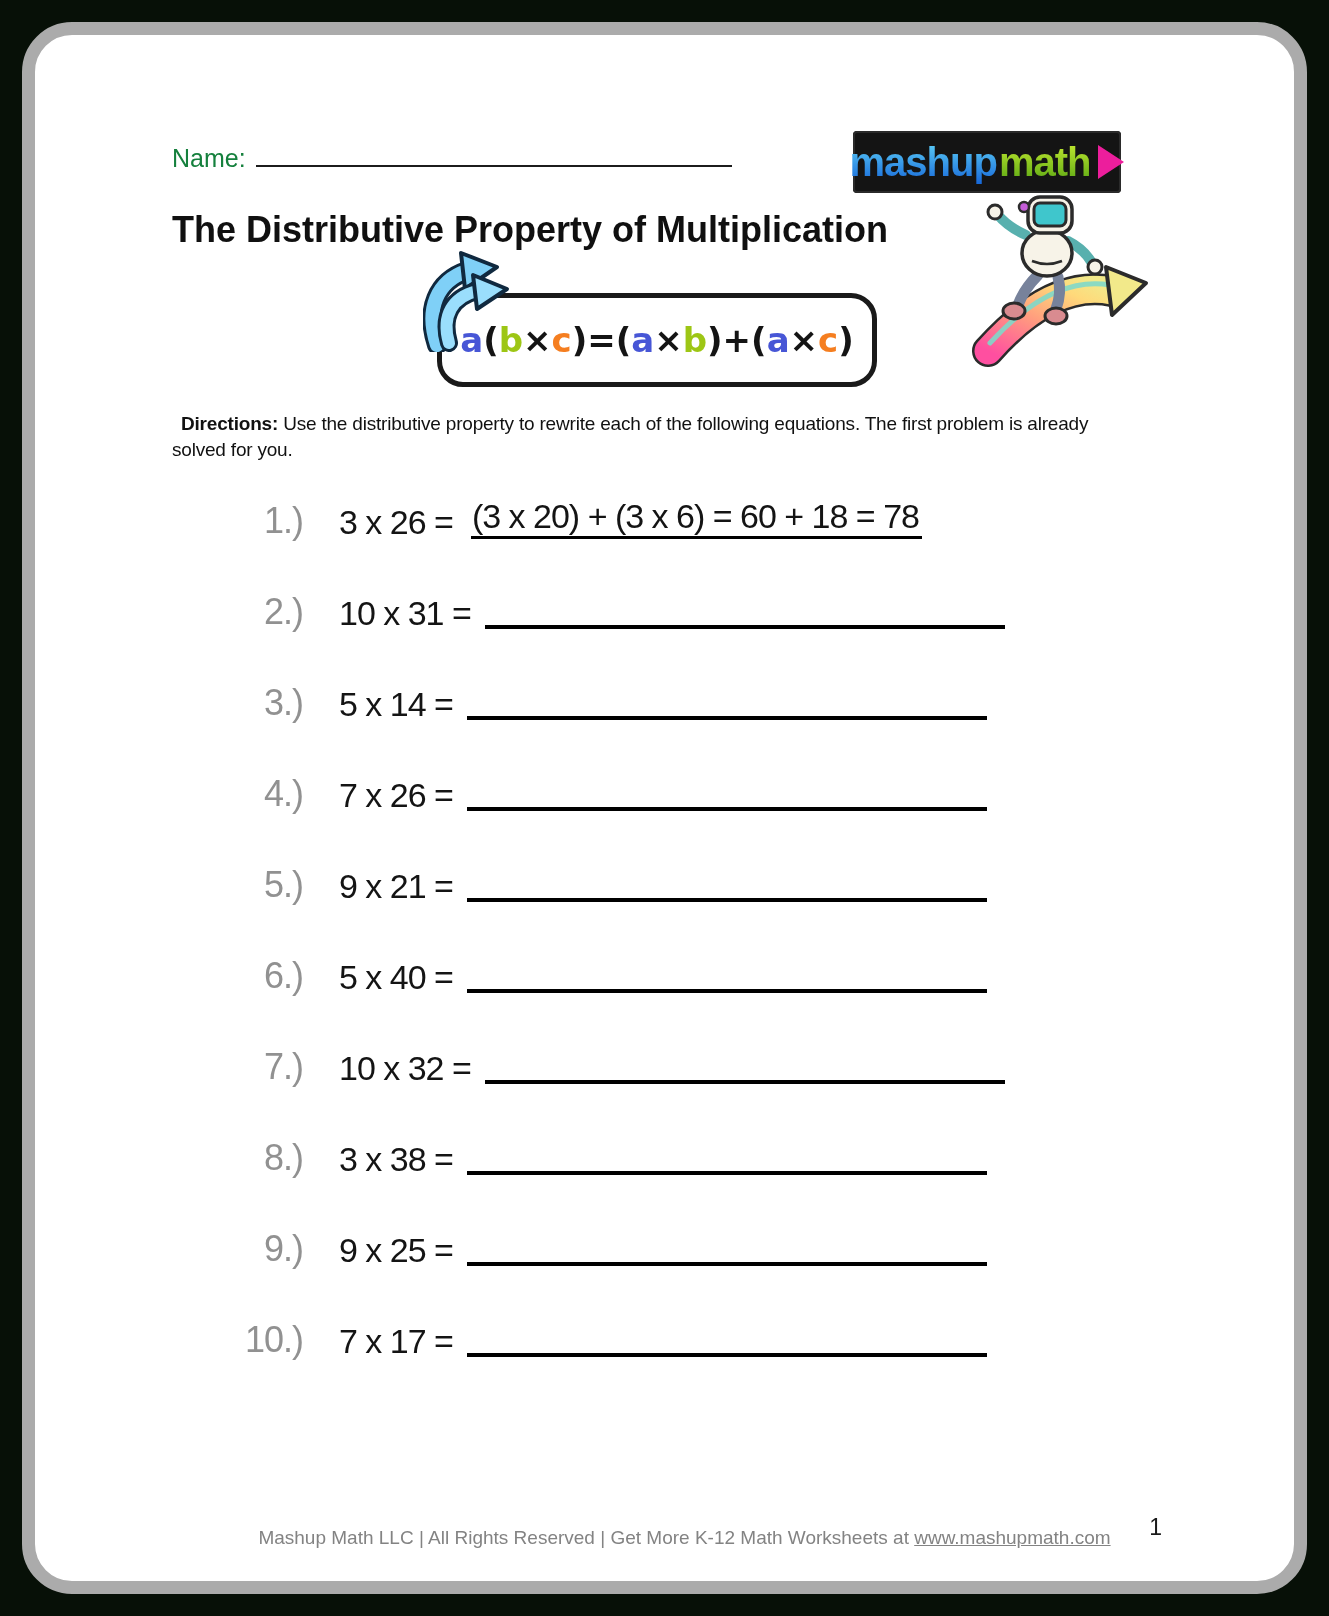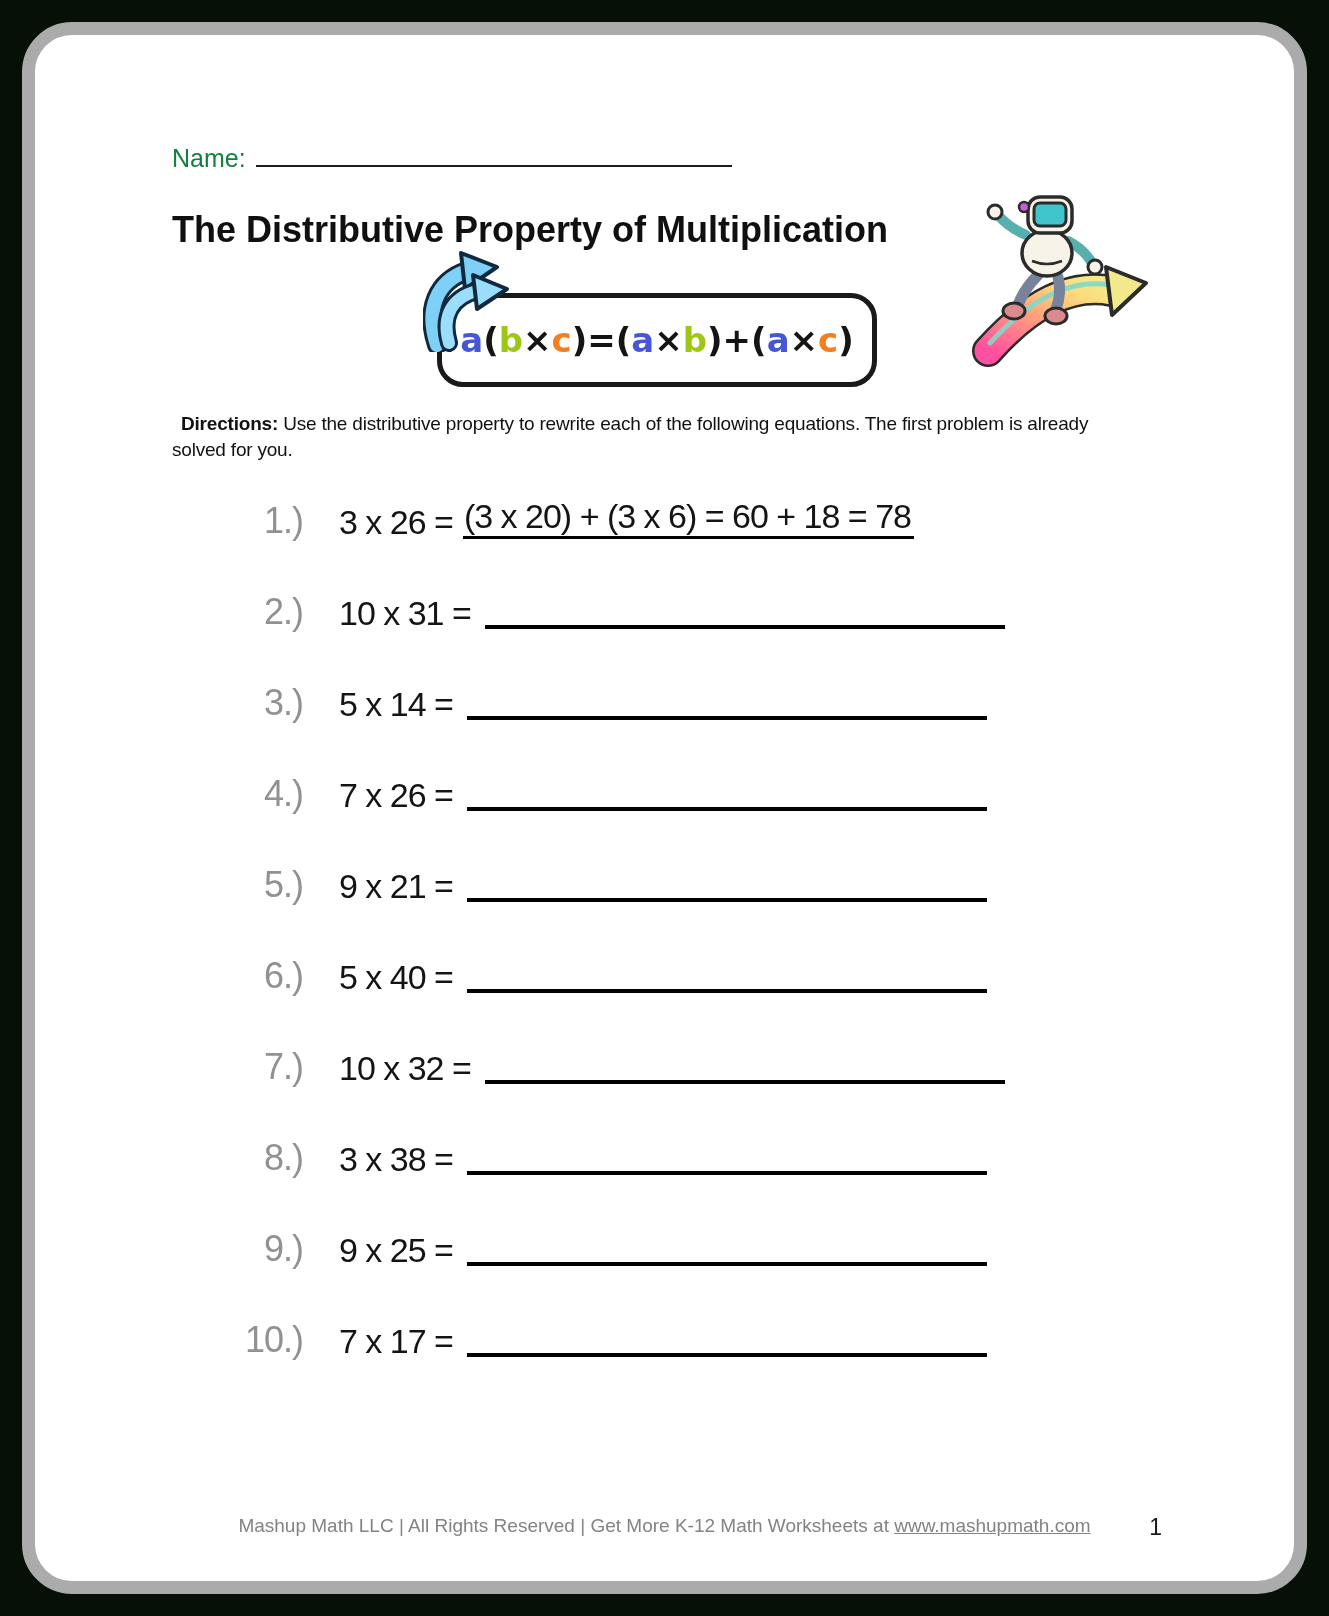--- a/index.html
+++ b/index.html
@@ -73,48 +73,53 @@
   .prow{display:flex;align-items:flex-end;height:48px;margin-bottom:43px;}
   .pnum{
     width:90px;text-align:right;color:#919191;
     font-size:36px;letter-spacing:-1px;line-height:1;
   }
   .peq{
     margin-left:36px;font-size:34px;color:#141414;letter-spacing:-1px;
     line-height:1;white-space:nowrap;
   }
   .pans{
-    margin-left:10px;font-size:34px;color:#141414;letter-spacing:-1px;
+    margin-left:18px;font-size:34px;color:#141414;letter-spacing:-1px;
     line-height:1;white-space:nowrap;border-bottom:3px solid #000;
     padding:0 3px 3px 1px;
   }
   .pline{
     flex:1;max-width:520px;border-bottom:4px solid #000;
     margin-left:14px;margin-bottom:1px;
   }
   
   .footer{
-    position:absolute;left:0;bottom:44px;width:100%;text-align:center;
-    font-size:19px;color:#838383;
+    position:absolute;left:0;bottom:32px;width:100%;text-align:center;
+    font-size:19px;color:#838383;padding-left:20px;
   }
   .footer .link{text-decoration:underline;color:#838383;cursor:pointer;}
   .page-number{
     position:absolute;right:132px;bottom:40px;font-size:23px;color:#1a1a1a;
   }
 </style>
 </head>
 <body>
 
 <div class="page">
 
   <div class="name-row">
     <span class="name-label">Name:</span>
     <span class="name-line"></span>
   </div>
 
+  <div class="logo-box">
+    <span class="logo-mashup">mashup</span>
+    <span class="logo-math">math</span>
+    <span class="logo-play"></span>
+  </div>
 
   <div class="title">The Distributive Property of Multiplication</div>
 
   <div class="arrow-wrap">
     <svg width="105" height="105" viewBox="0 0 105 105">
       <path d="M14 98 C 2 62, 14 34, 44 24" fill="none" stroke="#10293f" stroke-width="20" stroke-linecap="round"></path>
       <path d="M14 98 C 2 62, 14 34, 44 24" fill="none" stroke="#7fd0f7" stroke-width="14" stroke-linecap="round"></path>
       <polygon points="38,6 74,20 42,42" fill="#7fd0f7" stroke="#10293f" stroke-width="4" stroke-linejoin="round"></polygon>
       <path d="M26 96 C 18 68, 30 50, 54 44" fill="none" stroke="#10293f" stroke-width="18" stroke-linecap="round"></path>
       <path d="M26 96 C 18 68, 30 50, 54 44" fill="none" stroke="#9adefc" stroke-width="12" stroke-linecap="round"></path>

